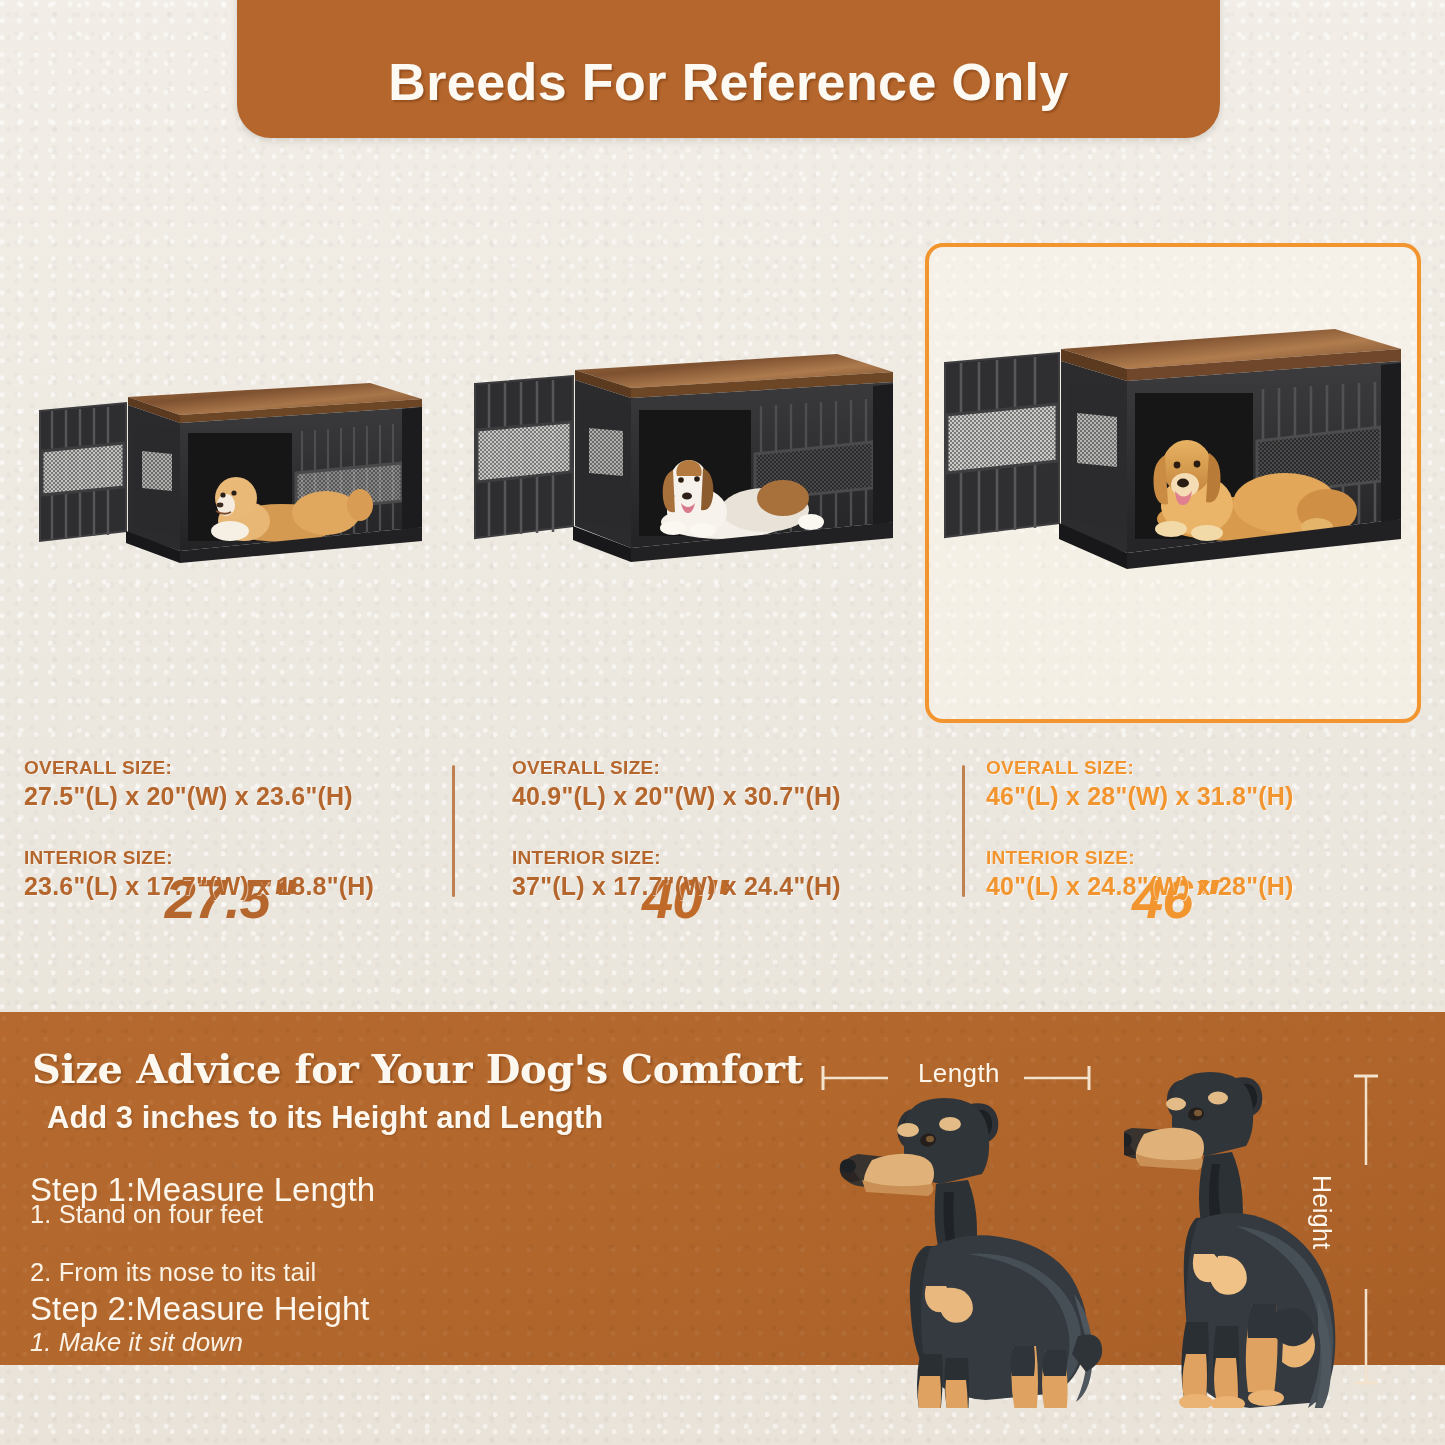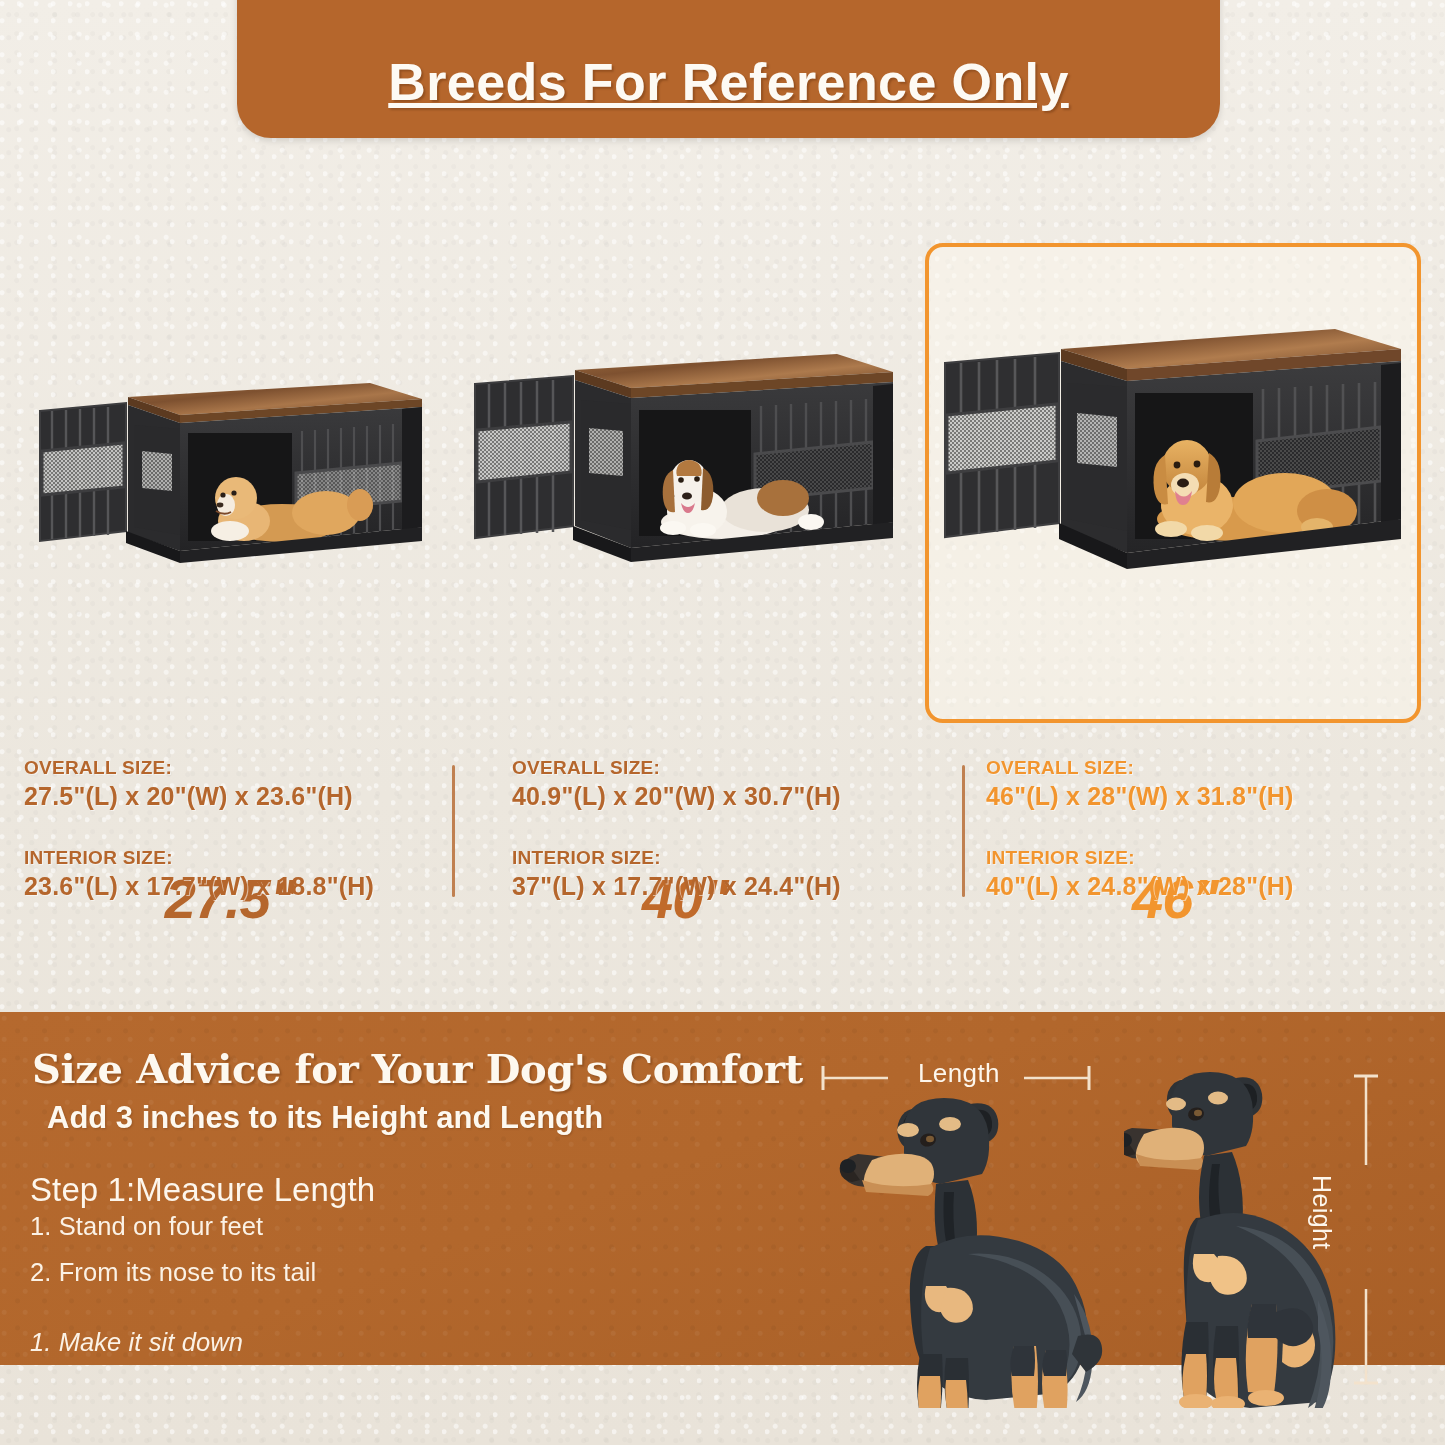--- a/index.html
+++ b/index.html
@@ -27,21 +27,20 @@
     background:#b5662c;
     border-radius:8px 8px 34px 34px;
     box-shadow:0 3px 7px rgba(0,0,0,.13);
     display:flex;align-items:flex-end;justify-content:center;
     padding-bottom:26px;box-sizing:border-box;
   }
   .banner-title{
     color:#fdfaf4;font-size:52px;font-weight:bold;letter-spacing:.4px;
     text-shadow:2px 2px 2px rgba(90,40,10,.35);
     white-space:nowrap;
-    text-decoration:underline;
   }
 
   
   .highlight-box{
     position:absolute;left:925px;top:243px;width:496px;height:480px;
     border:4px solid #f2952e;border-radius:18px;
     background:rgba(253,248,238,.45);
     box-sizing:border-box;
   }
 
@@ -110,21 +109,21 @@
     margin-left:15px;
   }
   .step-head{
     position:absolute;left:30px;font-size:33px;color:#fdf6ec;font-weight:normal;
     white-space:nowrap;letter-spacing:.1px;
   }
   .step-line{
     position:absolute;left:30px;font-size:25.5px;color:#fbf2e6;
     white-space:nowrap;letter-spacing:.1px;
   }
-  .s1h{top:159px;} .s1a{top:200px;} .s1b{top:246px;}
+  .s1h{top:159px;} .s1a{top:188px;} .s1b{top:246px;}
   .s2h{top:278px;} .s2a{top:316px;font-style:italic;} .s2b{top:363px;}
 
   
   .len-guide{position:absolute;left:820px;top:1064px;width:272px;height:30px;}
   .len-label{
     position:absolute;left:886px;top:1058px;font-size:26px;color:#fdf6ec;
     letter-spacing:.4px;white-space:nowrap;margin-left:32px;
   }
   .hgt-guide{position:absolute;left:1352px;top:1073px;width:30px;height:315px;}
   .hgt-label{
@@ -428,20 +427,21 @@
   </div>
 
   <div class="advice">
     <div class="advice-title">Size Advice for Your Dog's Comfort</div>
     <div class="advice-sub">Add 3 inches to its Height and Length</div>
 
     <div class="step-head s1h">Step 1:Measure Length</div>
     <div class="step-line s1a">1. Stand on four feet</div>
     <div class="step-line s1b">2. From its nose to its tail</div>
 
+    <div class="step-head s2h">Step 2:Measure Height</div>
     <div class="step-line s2a">1. Make it sit down</div>
   </div>
 
   <svg class="len-guide" viewBox="0 0 272 30">
     <line x1="3" y1="2" x2="3" y2="26" stroke="#f3e2cc" stroke-width="3"></line>
     <line x1="3" y1="14" x2="68" y2="14" stroke="#f3e2cc" stroke-width="2.5"></line>
     <line x1="204" y1="14" x2="269" y2="14" stroke="#f3e2cc" stroke-width="2.5"></line>
     <line x1="269" y1="2" x2="269" y2="26" stroke="#f3e2cc" stroke-width="3"></line>
   </svg>
   <div class="len-label">Length</div>

